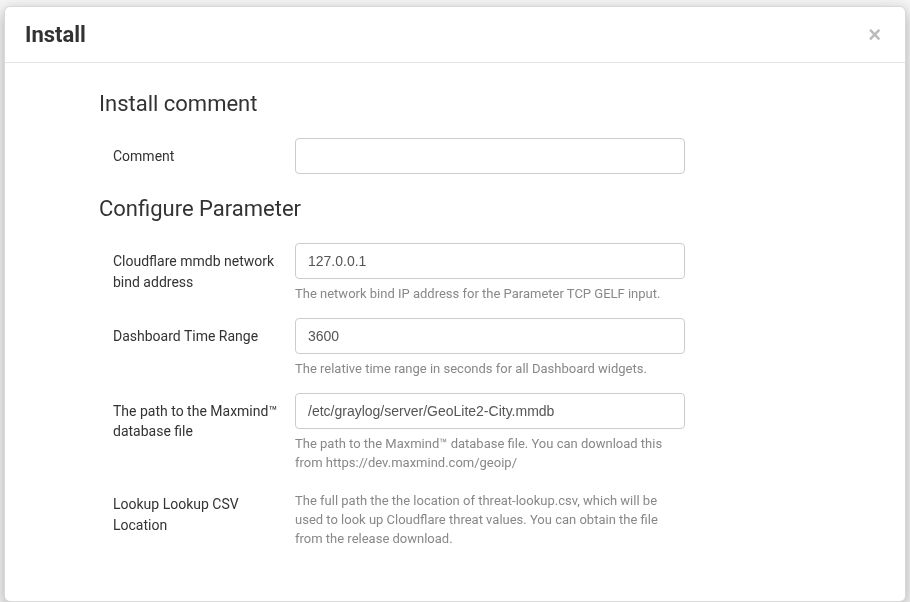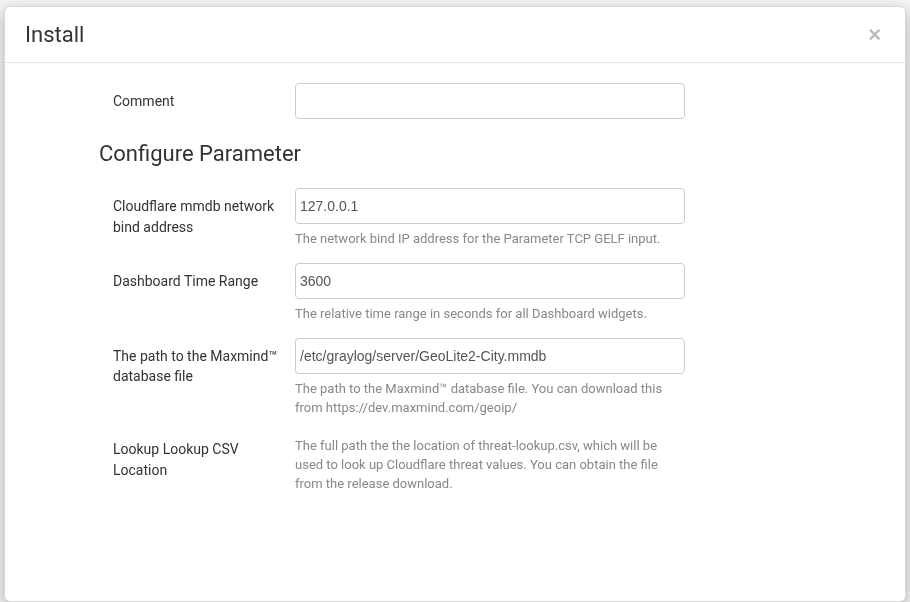--- a/index.html
+++ b/index.html
@@ -26,21 +26,21 @@
     }
     .modal-header {
       display: flex;
       align-items: center;
       justify-content: space-between;
       padding: 15px 20px;
       border-bottom: 1px solid #e5e5e5;
     }
     .modal-title {
       font-size: 22px;
-      font-weight: 400;
+      font-weight: 700;
       color: #333;
     }
     .close-btn {
       font-size: 22px;
       line-height: 1;
       color: #bbb;
       cursor: pointer;
       border: none;
       background: transparent;
       padding: 0 4px;
@@ -79,21 +79,21 @@
       color: #333;
       line-height: 1.4;
     }
     .form-input-col {
       flex: 1;
       max-width: 390px;
     }
     .form-input {
       width: 100%;
       height: 36px;
-      padding: 6px 4px;
+      padding: 6px 12px;
       border: 1px solid #ccc;
       border-radius: 4px;
       font-size: 14px;
       color: #555;
       background: #fff;
     }
     .help-text {
       font-size: 13px;
       color: #888;
       margin-top: 6px;
@@ -116,20 +116,21 @@
 <body>
 
 <div class="modal">
   <div class="modal-header">
     <div class="modal-title">Install</div>
     <button class="close-btn">×</button>
   </div>
   <div class="modal-body">
     <div class="inner">
 
+      <h2 class="section">Install comment</h2>
 
       <div class="indent">
         <div class="form-row">
           <div class="form-label-col">
             <span class="form-label">Comment</span>
           </div>
           <div class="form-input-col">
             <input type="text" class="form-input" value="" style="">
           </div>
         </div>

